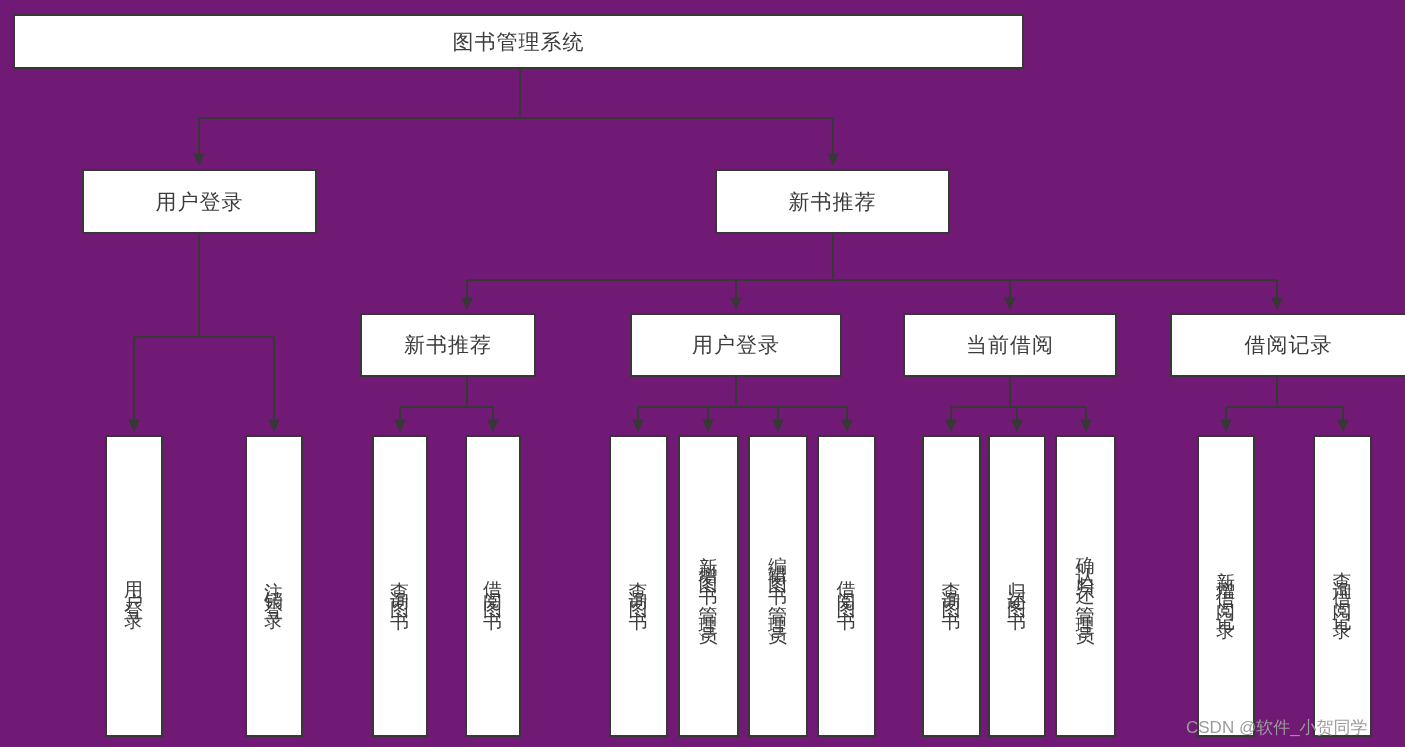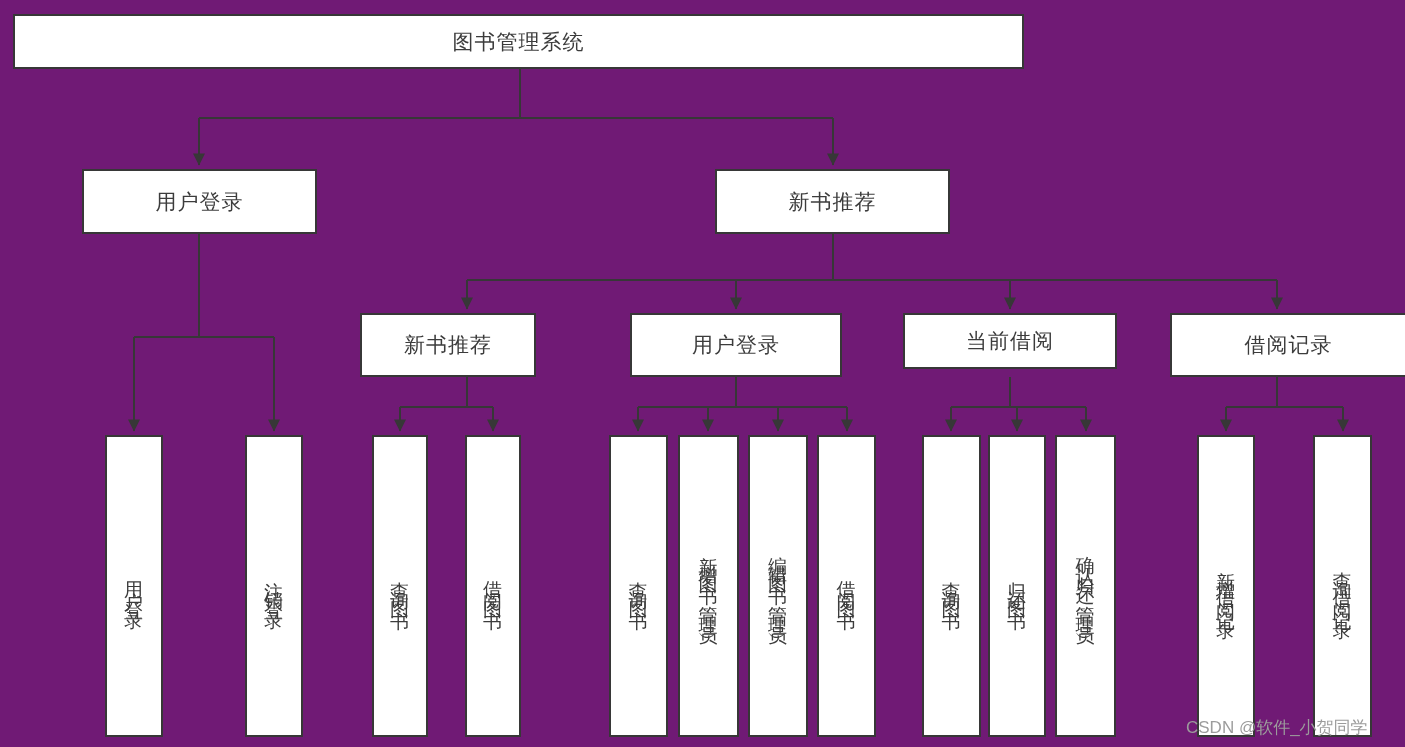--- a/index.html
+++ b/index.html
@@ -122,21 +122,21 @@
   <div class="node h" style="left:715px; top:169px; width:235px; height:65px;">
     <span>新书推荐</span>
   </div>
 
   <div class="node h" style="left:360px; top:313px; width:176px; height:64px;">
     <span>新书推荐</span>
   </div>
   <div class="node h" style="left:630px; top:313px; width:212px; height:64px;">
     <span>用户登录</span>
   </div>
-  <div class="node h" style="left:903px; top:313px; width:214px; height:56px;">
+  <div class="node h" style="left:903px; top:313px; width:214px; height:64px;">
     <span>当前借阅</span>
   </div>
   <div class="node h" style="left:1170px; top:313px; width:237px; height:64px;">
     <span>借阅记录</span>
   </div>
 
   <div class="node v" style="left:105px; top:435px; width:58px; height:302px;">
     <span>用户登录</span>
   </div>
   <div class="node v" style="left:245px; top:435px; width:58px; height:302px;">

